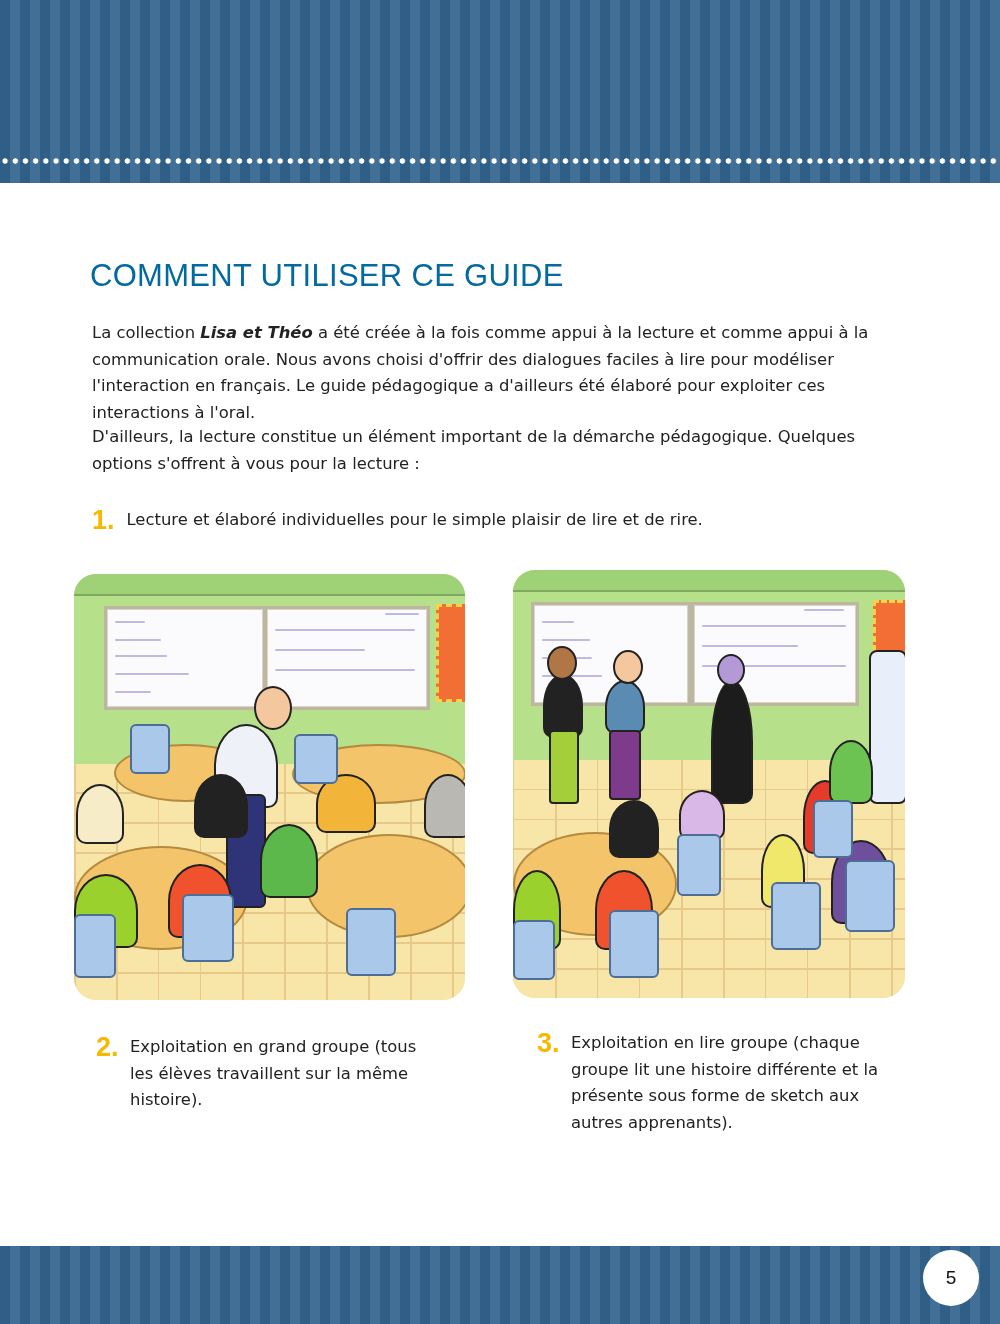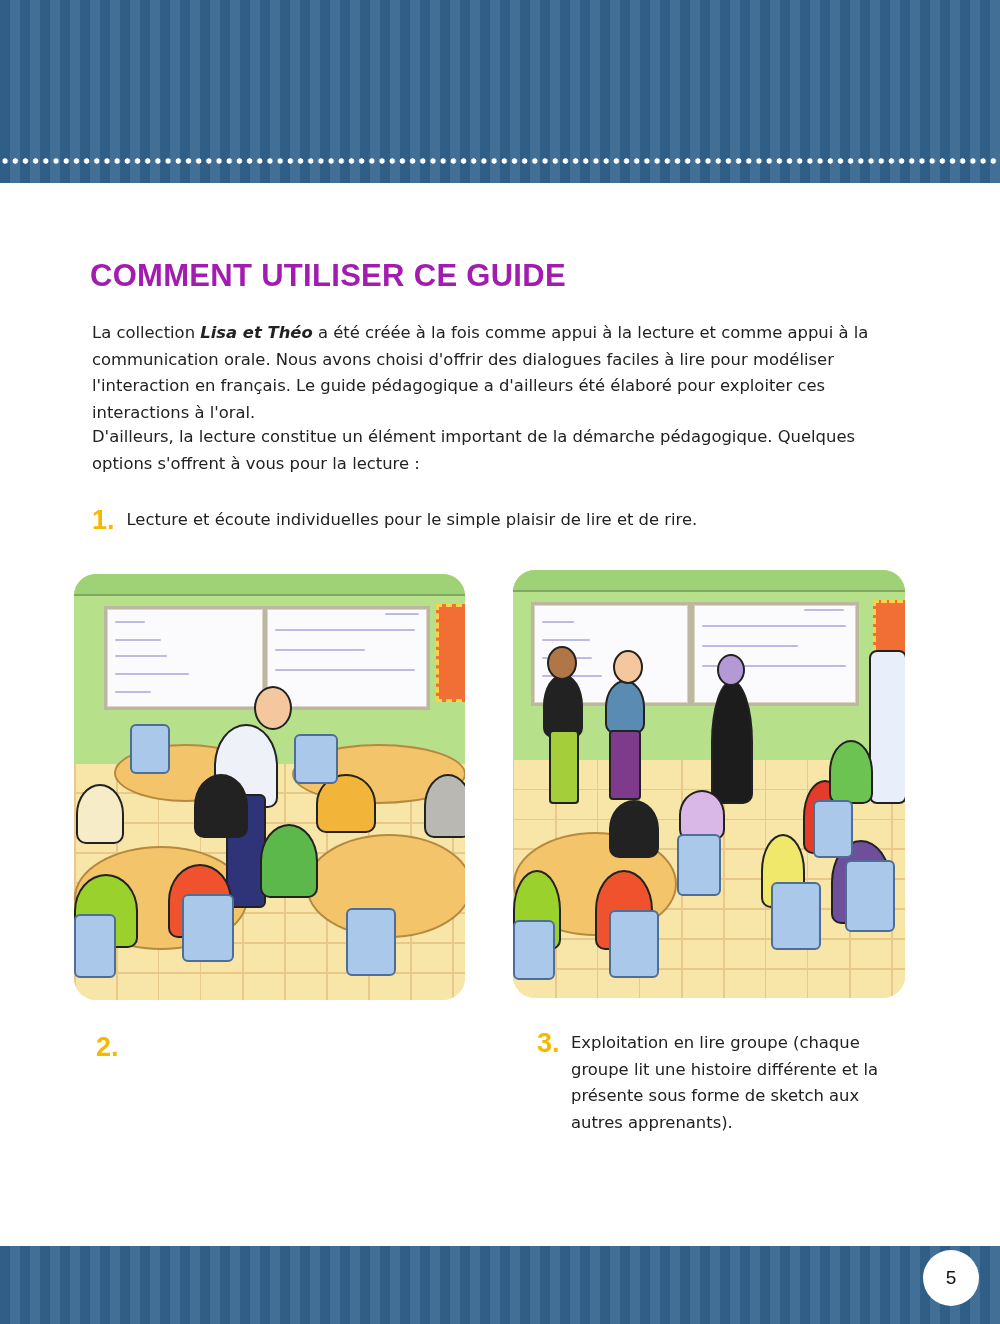--- a/index.html
+++ b/index.html
@@ -19,22 +19,22 @@
     }
     #bottom-band { position:absolute; left:0; top:1246px; width:1000px; height:78px; }
     #page-number {
       position:absolute; left:923px; top:1250px; width:56px; height:56px;
       border-radius:50%; background:#fff;
       display:flex; align-items:center; justify-content:center;
       font-family:"Liberation Sans", sans-serif; font-size:19px; color:#111;
     }
     #title {
       position:absolute; left:90px; top:258px;
-      font-family:"Liberation Sans", sans-serif; font-weight:bold;
-      font-size:31px; letter-spacing:0.3px; color:#a21caf; margin:0;
+      font-family:"Liberation Sans", sans-serif; font-weight:normal;
+      font-size:31px; letter-spacing:0.3px; color:#0369a1; margin:0;
     }
     .para {
       position:absolute; left:92px; width:820px;
       font-size:16.4px; line-height:26.5px; margin:0; color:#222;
     }
     #intro { top:298px;margin-top:22px; }
     #reading { top:424px; }
     .option {
       position:absolute; display:flex; align-items:flex-start;
       font-size:16.4px; line-height:26.5px; color:#222;
@@ -94,21 +94,21 @@
 <div id="dots"></div>
 
 <h1 id="title">COMMENT UTILISER CE GUIDE</h1>
 
 <p id="intro" class="para"><span>La collection </span><b><i>Lisa et Théo</i></b><span> a été créée à la fois comme appui à la lecture et comme appui à la communication orale. Nous avons choisi d'offrir des dialogues faciles à lire pour modéliser l'interaction en français. Le guide pédagogique a d'ailleurs été élaboré pour exploiter ces interactions à l'oral.</span></p>
 
 <p id="reading" class="para">D'ailleurs, la lecture constitue un élément important de la démarche pédagogique. Quelques options s'offrent à vous pour la lecture :</p>
 
 <div id="opt1" class="option">
   <span class="num">1.</span>
-  <span>Lecture et écoute individuelles pour le simple plaisir de lire et de rire.</span>
+  <span>Lecture et élaboré individuelles pour le simple plaisir de lire et de rire.</span>
 </div>
 
 <div id="illus-1" class="illus">
   <div class="wall">
       <div class="wall-top"></div>
     </div>
   <div class="board" style="left:30px;top:32px;width:156px;height:98px;">
     <div class="board-line" style="left:8px;top:12px;width:30px;"></div>
     <div class="board-line" style="left:8px;top:30px;width:46px;"></div>
     <div class="board-line" style="left:8px;top:46px;width:52px;"></div>
@@ -183,20 +183,21 @@
   <div class="chair" style="left:0px;top:350px;width:38px;height:56px;"></div>
   <div class="chair" style="left:96px;top:340px;width:46px;height:64px;"></div>
   <div class="chair" style="left:164px;top:264px;width:40px;height:58px;"></div>
   <div class="chair" style="left:258px;top:312px;width:46px;height:64px;"></div>
   <div class="chair" style="left:332px;top:290px;width:46px;height:68px;"></div>
   <div class="chair" style="left:300px;top:230px;width:36px;height:54px;"></div>
 </div>
 
 <div id="opt2" class="option">
   <span class="num">2.</span>
+  <span>Exploitation en grand groupe (tous les élèves travaillent sur la même histoire).</span>
 </div>
 
 <div id="opt3" class="option">
   <span class="num">3.</span>
   <span>Exploitation en lire groupe (chaque groupe lit une histoire différente et la présente sous forme de sketch aux autres apprenants).</span>
 </div>
 
 <div id="bottom-band" class="stripes"></div>
 <div id="page-number">5</div>
 

